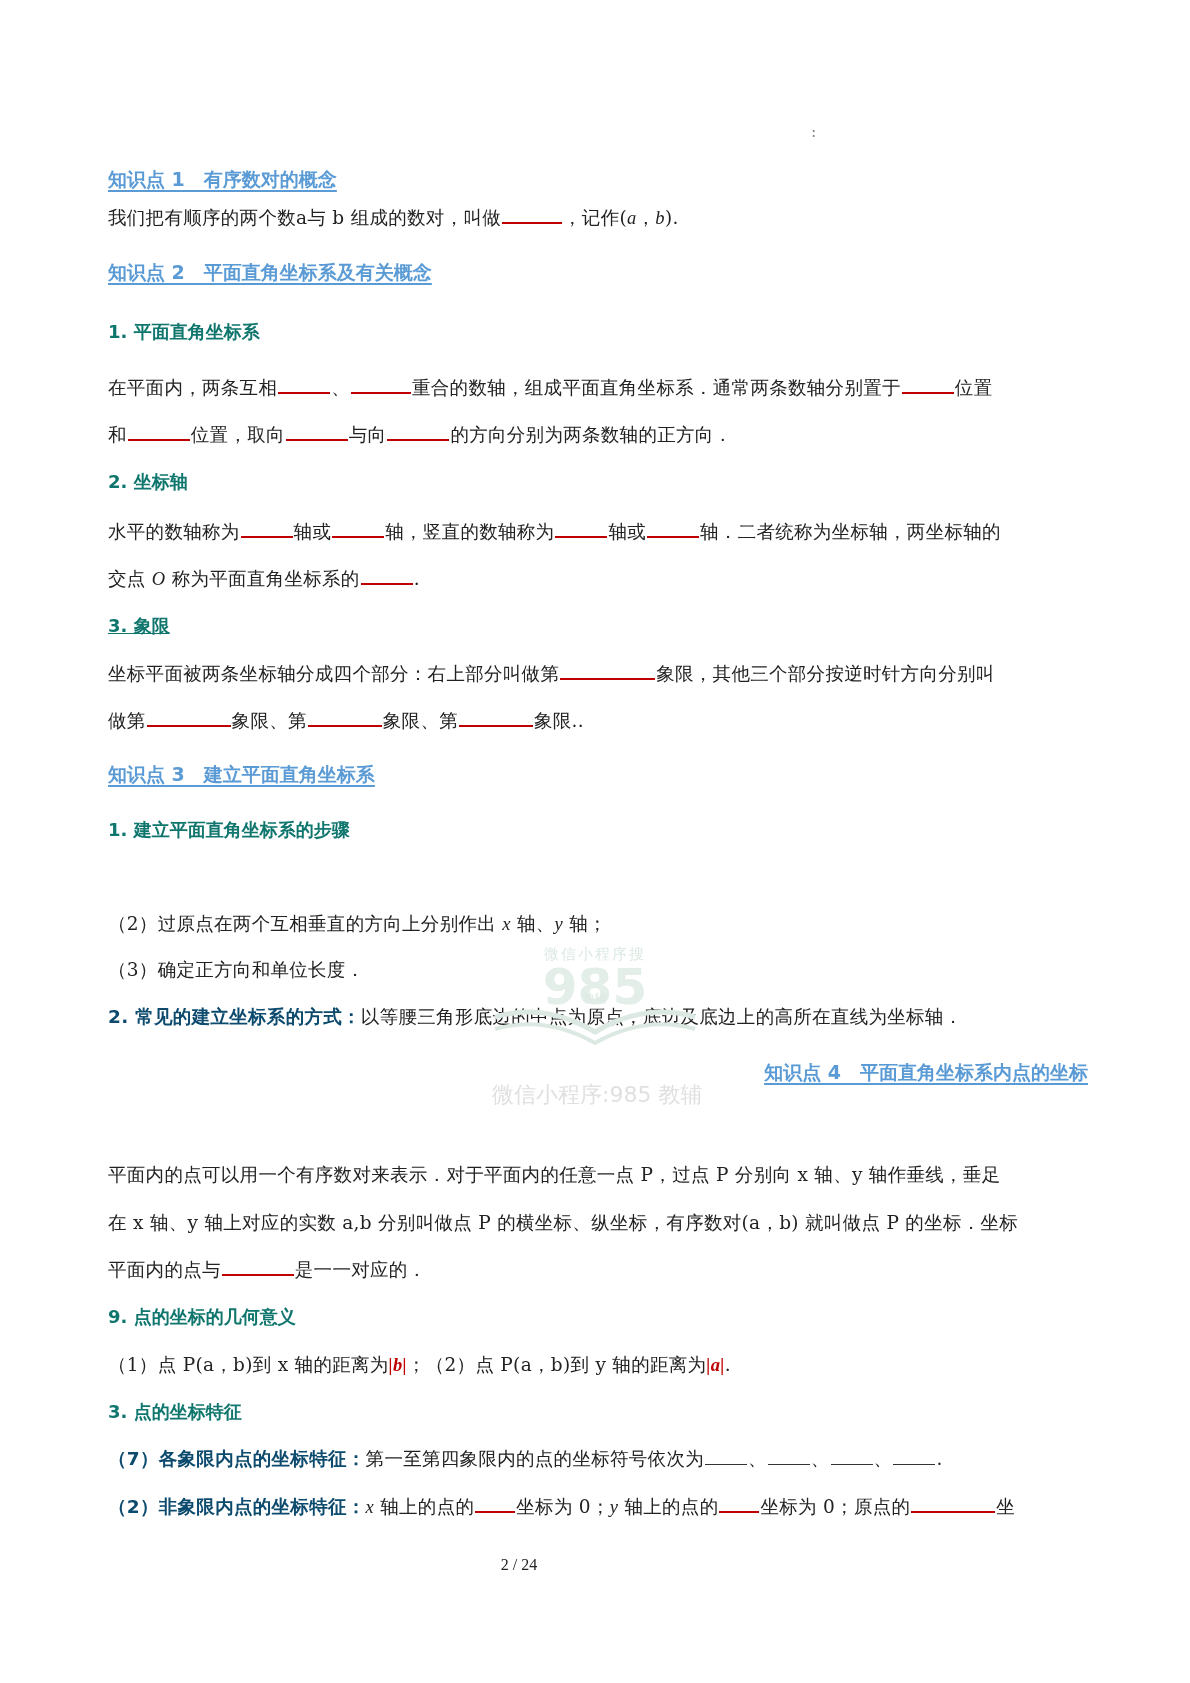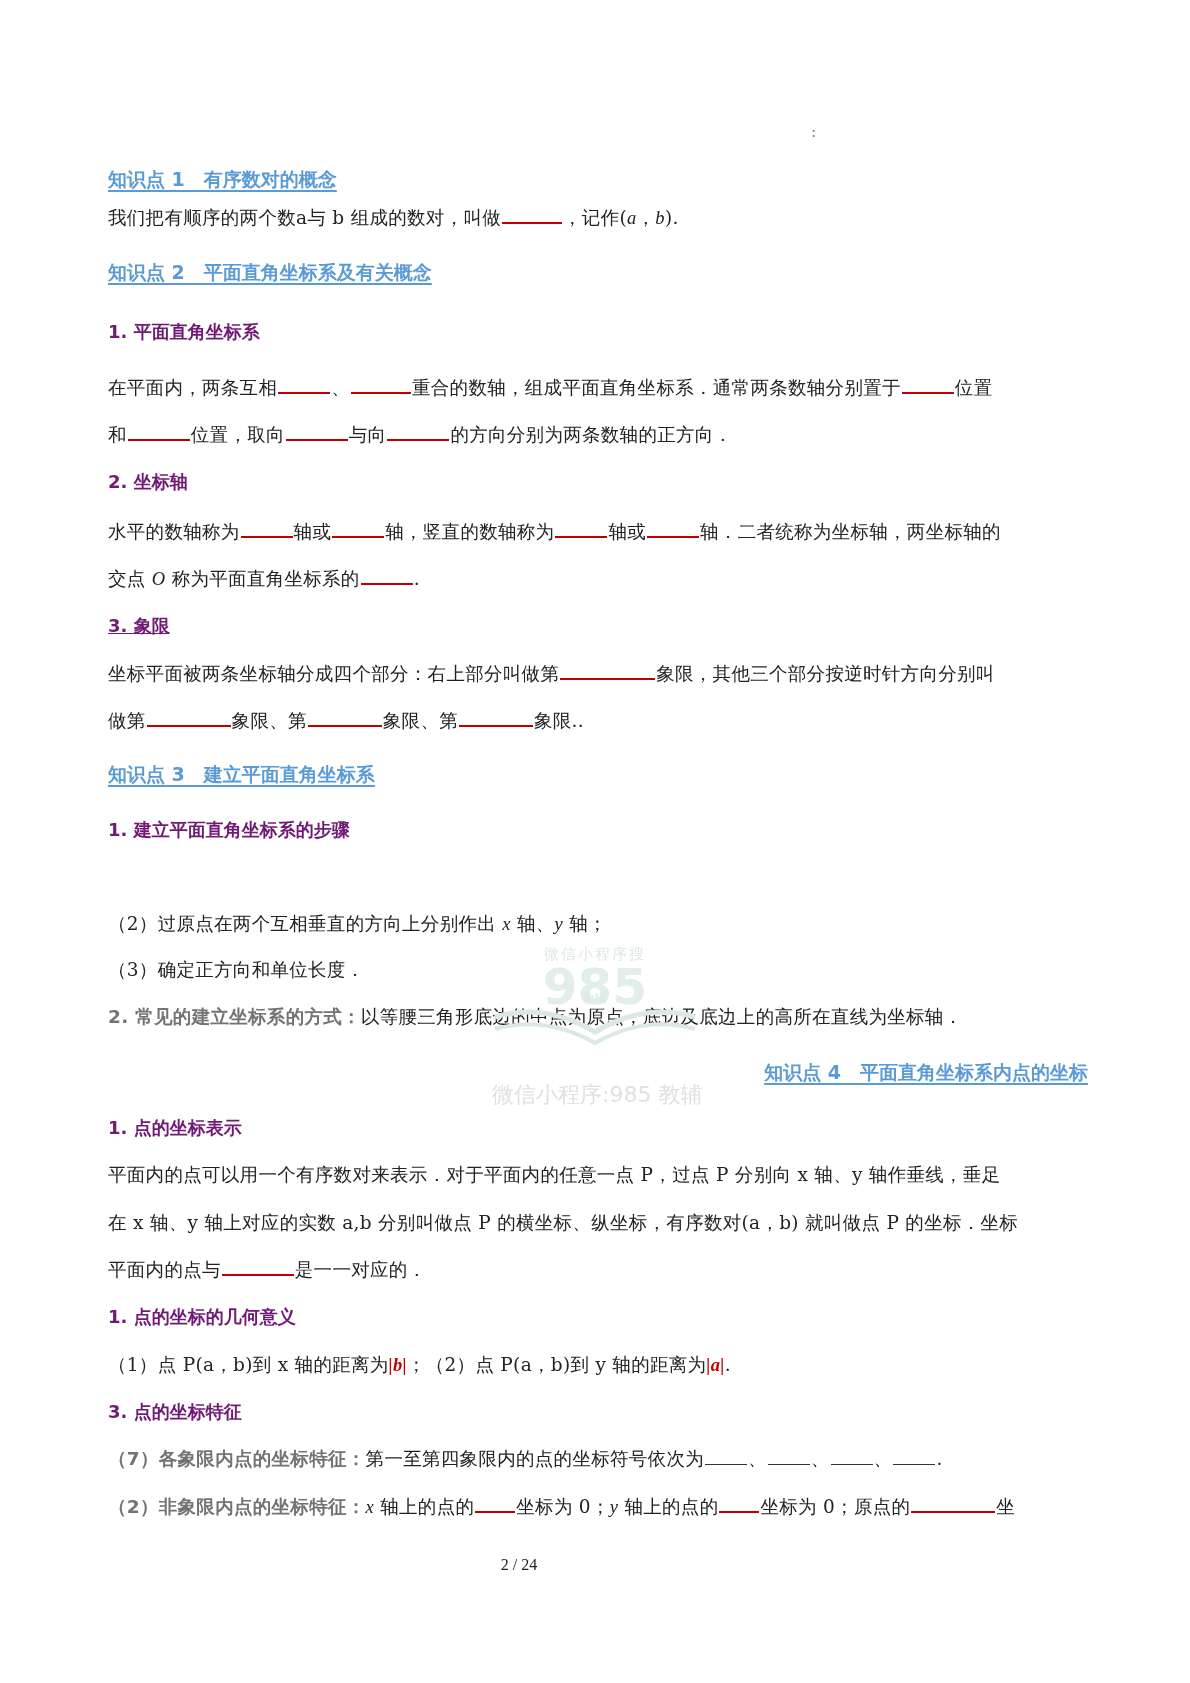--- a/index.html
+++ b/index.html
@@ -4,26 +4,26 @@
 <style>
   html, body { margin: 0; padding: 0; background: #ffffff; }
   body { width: 1190px; height: 1683px; position: relative; overflow: hidden;
          font-family: "DejaVu Serif", "Liberation Serif", serif; color: #222; }
   .page { position: absolute; left: 0; top: 0; width: 1190px; height: 1683px; }
   .colon-mark { position: absolute; left: 811px; top: 124px; font-size: 16px; color: #888; line-height: 1; }
   .block { position: absolute; left: 108px; width: 980px; white-space: nowrap; }
   .kp-title { font-family: "DejaVu Sans", "Liberation Sans", sans-serif; font-weight: bold;
               font-size: 19px; color: #5b9bd5; text-decoration: underline; text-decoration-thickness: 2px;
               text-underline-offset: 4px; letter-spacing: 0px; }
-  .sub-title { font-family: "DejaVu Sans", "Liberation Sans", sans-serif; font-weight: bold; font-size: 18px; color: #701a75; }
+  .sub-title { font-family: "DejaVu Sans", "Liberation Sans", sans-serif; font-weight: bold; font-size: 18px; color: #0f766e; }
   .para { font-size: 18.5px; color: #222; letter-spacing: 0.3px; }
   .blank { display: inline-block; border-bottom: 2px solid #c00000; height: 18px; vertical-align: baseline; margin: 0 1px; }
   .blank.dark { border-bottom: 1.5px solid #333; }
   .it { font-style: italic; font-family: "Liberation Serif", "DejaVu Serif", serif; }
-  .bold { font-weight: bold; font-family: "DejaVu Sans", "Liberation Sans", sans-serif; color: #737373; }
+  .bold { font-weight: bold; font-family: "DejaVu Sans", "Liberation Sans", sans-serif; color: #0c4a6e; }
   .red-abs { color: #c00000; font-weight: bold; font-style: italic; font-family: "Liberation Serif", serif; }
   .watermark { position: absolute; left: 470px; top: 945px; width: 250px; height: 140px; color: #dce9e2; text-align: center;
                font-family: "DejaVu Sans", sans-serif; pointer-events: none; }
   .wm-top { font-size: 15px; letter-spacing: 2px; }
   .wm-num { font-size: 50px; font-weight: bold; line-height: 46px; color: #e3eee8; }
   .wm-sub { font-size: 12px; margin-top: -20px; }
   .wm-bottom { position: absolute; left: 492px; top: 1080px; font-size: 22px; color: #e0e0e0;
                font-family: "DejaVu Sans", sans-serif; }
   .footer { position: absolute; left: 0; width: 1038px; top: 1556px; text-align: center; font-size: 16px;
             font-family: "Liberation Serif", serif; color: #222; }
@@ -80,28 +80,27 @@
     <div class="wm-num">985</div>
     <div class="wm-sub">教辅</div>
     <svg width="220" height="40" viewBox="0 0 220 40">
       <path d="M10 10 Q60 -5 110 25 Q160 -5 210 10" fill="none" stroke="#dce9e2" stroke-width="5"></path>
       <path d="M10 22 Q60 8 110 36 Q160 8 210 22" fill="none" stroke="#dce9e2" stroke-width="4"></path>
     </svg>
   </div>
   <div class="wm-bottom">微信小程序:985 教辅</div>
 
   <div class="block kp-title" style="top:1060px;text-align:right;">知识点 4　平面直角坐标系内点的坐标</div>
-  <div class="block sub-title" style="top:1116px;">1. 点的坐标表示</div>
   <div class="block para" style="top:1162px;">平面内的点可以用一个有序数对来表示．对于平面内的任意一点 P，过点 P 分别向 x 轴、y 轴作垂线，垂足</div>
   <div class="block para" style="top:1210px;">在 x 轴、y 轴上对应的实数 a,b 分别叫做点 P 的横坐标、纵坐标，有序数对(a，b) 就叫做点 P 的坐标．坐标</div>
   <div class="block para" style="top:1256px;">
     <span>平面内的点与</span><span class="blank" style="width:72px;"></span><span>是一一对应的．</span>
   </div>
 
-  <div class="block sub-title" style="top:1305px;">1. 点的坐标的几何意义</div>
+  <div class="block sub-title" style="top:1305px;">9. 点的坐标的几何意义</div>
   <div class="block para" style="top:1352px;">
     <span>（1）点 P(a，b)到 x 轴的距离为</span><span class="red-abs">|b|</span><span>；（2）点 P(a，b)到 y 轴的距离为</span><span class="red-abs">|a|</span><span>.</span>
   </div>
 
   <div class="block sub-title" style="top:1400px;">3. 点的坐标特征</div>
   <div class="block para" style="top:1446px;">
     <span class="bold">（7）各象限内点的坐标特征：</span><span>第一至第四象限内的点的坐标符号依次为</span><span class="blank dark" style="width:42px;"></span><span>、</span><span class="blank dark" style="width:42px;"></span><span>、</span><span class="blank dark" style="width:42px;"></span><span>、</span><span class="blank dark" style="width:42px;"></span><span>.</span>
   </div>
   <div class="block para" style="top:1493px;">
     <span class="bold">（2）非象限内点的坐标特征：</span><span class="it">x</span><span> 轴上的点的</span><span class="blank" style="width:40px;"></span><span>坐标为 0；</span><span class="it">y</span><span> 轴上的点的</span><span class="blank" style="width:40px;"></span><span>坐标为 0；原点的</span><span class="blank" style="width:84px;"></span><span>坐</span>

